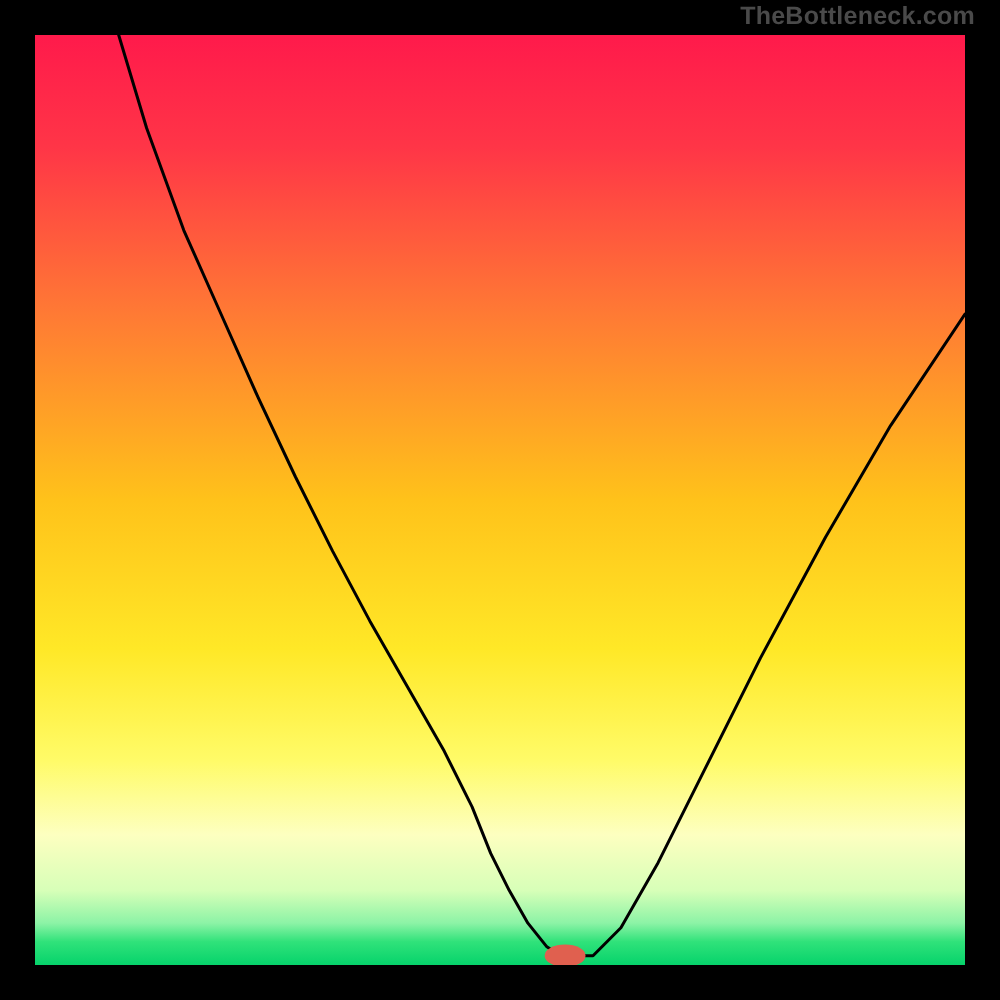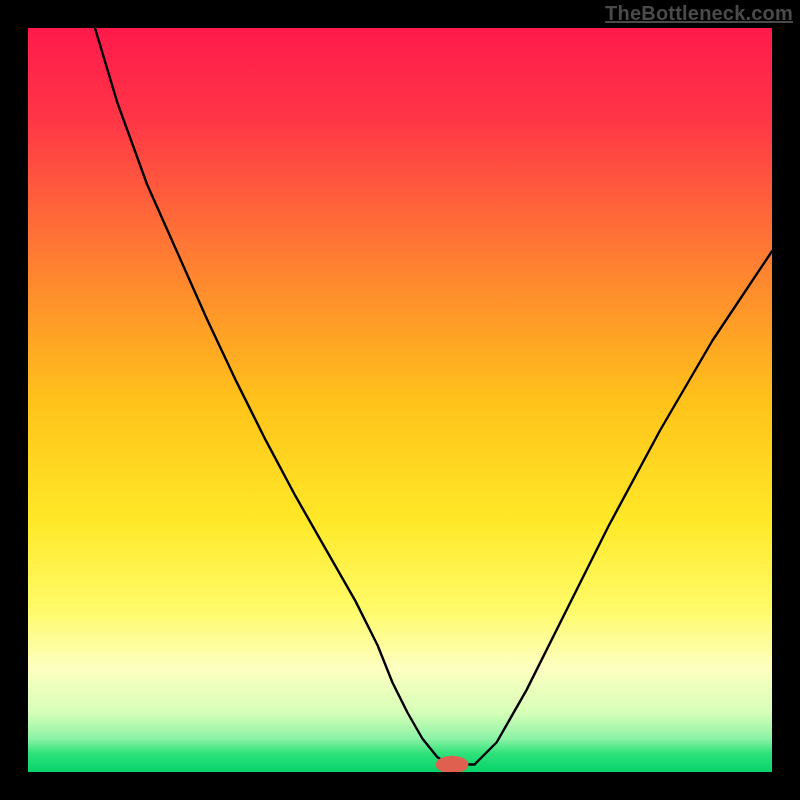--- a/index.html
+++ b/index.html
@@ -13,27 +13,26 @@
   }
   .frame {
     position: relative;
     width: 800px;
     height: 800px;
     background: #000;
   }
   .watermark {
     position: absolute;
     top: 2px;
-    right: 7px;
+    right: 20px;
     color: #4a4a4a;
     font-size: 20px;
     font-weight: 600;
     letter-spacing: 0.2px;
     z-index: 10;
-    text-decoration: underline;
   }
   .plot-area {
     position: absolute;
     left: 28px;
     top: 28px;
     width: 744px;
     height: 744px;
     overflow: hidden;
   }
   svg {

